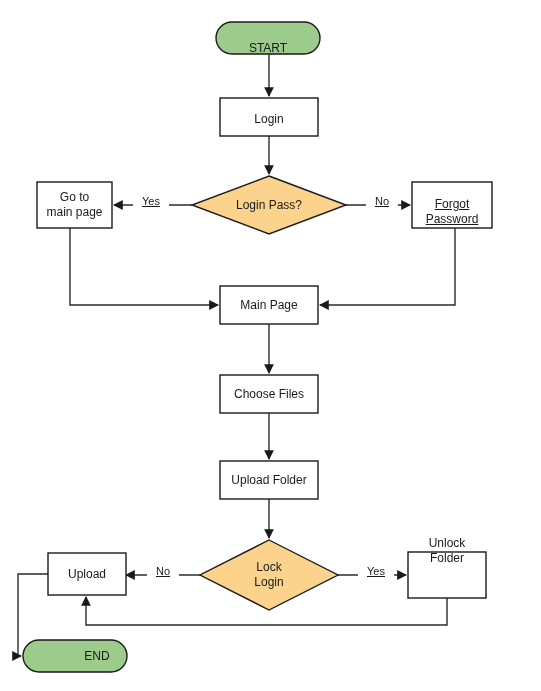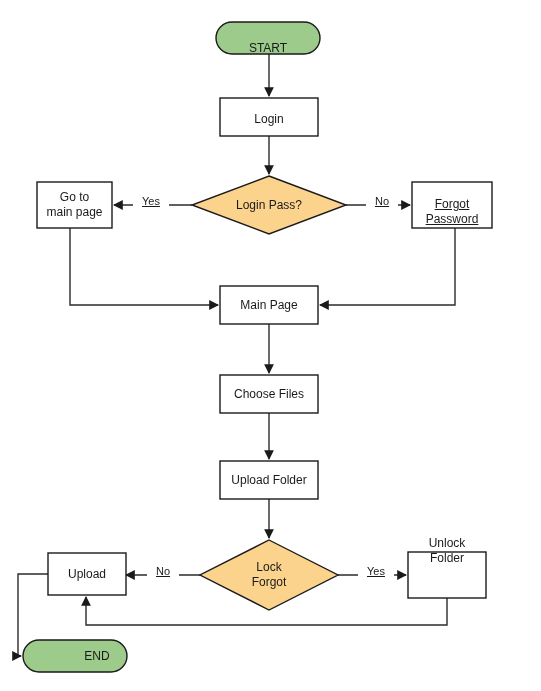--- a/index.html
+++ b/index.html
@@ -131,21 +131,21 @@
   <div class="node-label" style="left:412px; top:182px; width:80px; height:60px;text-decoration:underline;">Forgot
 Password</div>
 
   <div class="node-label" style="left:220px; top:286px; width:98px; height:38px;">Main Page</div>
 
   <div class="node-label" style="left:220px; top:375px; width:98px; height:38px;">Choose Files</div>
 
   <div class="node-label" style="left:220px; top:461px; width:98px; height:38px;border-radius:15px;">Upload Folder</div>
 
   <div class="node-label" style="left:218px; top:545px; width:102px; height:60px;">Lock
-Forgot</div>
+Login</div>
 
   <div class="node-label" style="left:48px; top:553px; width:78px; height:42px;">Upload</div>
 
   <div class="node-label" style="left:408px; top:528px; width:78px; height:46px;">Unlock
 Folder</div>
 
   <div class="node-label" style="left:23px; top:640px; width:104px; height:32px;padding-left:44px;">END</div>
 
   <div class="edge-label" style="left:133px; top:195px; width:32px;">Yes</div>
 

